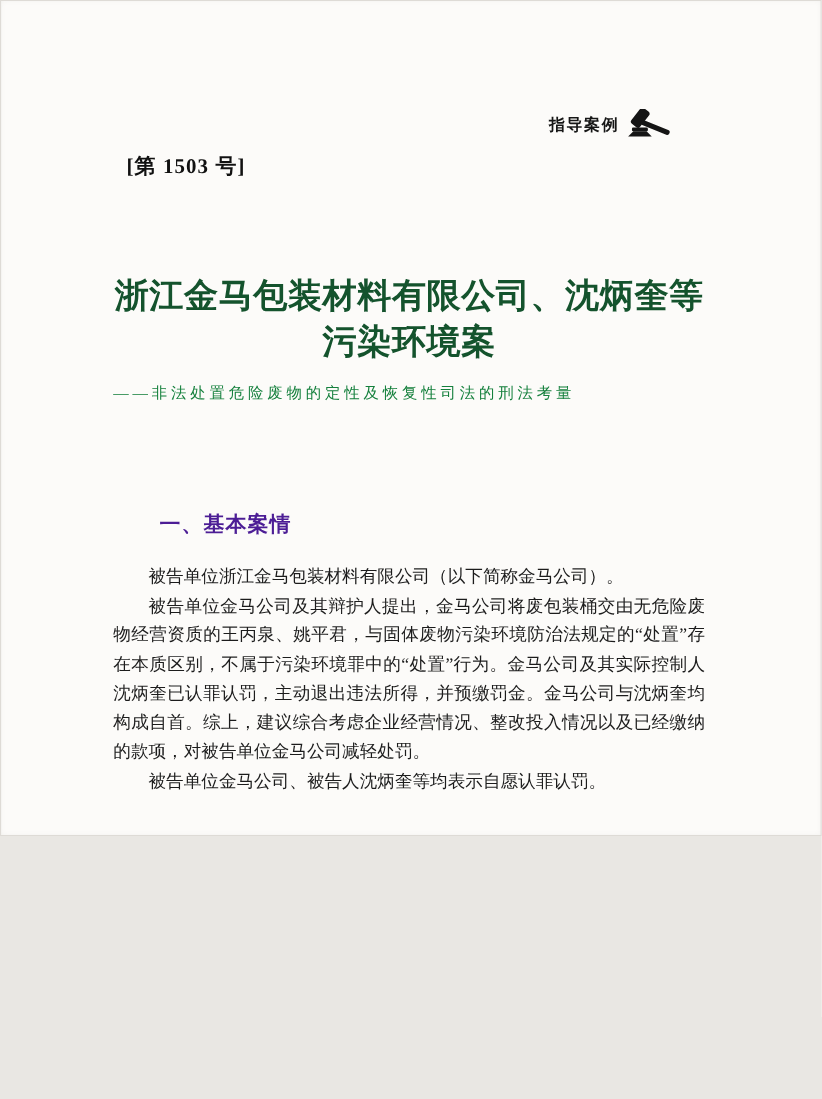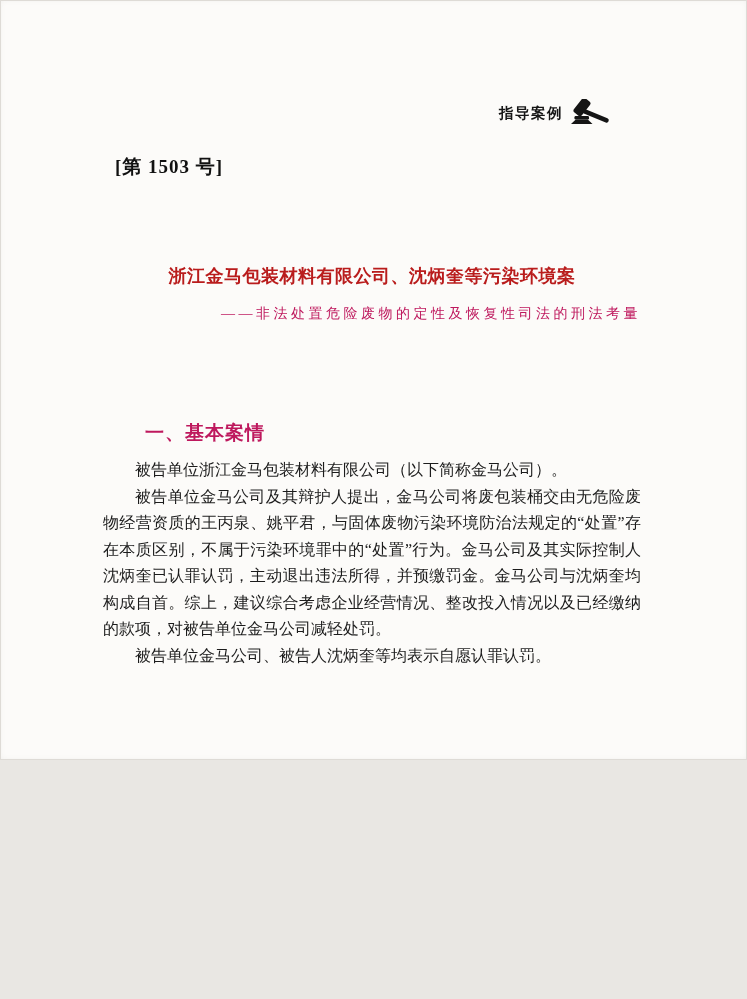--- a/index.html
+++ b/index.html
@@ -33,53 +33,53 @@
     font-weight: bold;
     font-size: 14.5px;
     letter-spacing: 1.5px;
     color: #161616;
   }
   .gavel {
     display: inline-flex;
     align-items: center;
   }
   .case-number {
-    margin-top: 56px;
+    margin-top: 40px;
     margin-left: 12px;
     font-weight: bold;
     font-size: 19px;
     letter-spacing: 1px;
     color: #111;
   }
   .case-title {
     margin: 84px 0 0 0;
     text-align: center;
     font-weight: bold;
-    font-size: 18px;
+    font-size: 31px;
     letter-spacing: 0.5px;
-    color: #b91c1c;
+    color: #14532d;
     font-family: Liberation Mono, monospace;
   }
   .case-subtitle {
     margin-top: 17px;
-    text-align: right;
+    text-align: left;
     font-size: 14px;
     letter-spacing: 3.5px;
-    color: #be185d;
+    color: #15803d;
   }
   .section-heading {
     margin: 97px 0 0 42px;
     font-family: "Liberation Sans", "DejaVu Sans", sans-serif;
     font-weight: bold;
     font-size: 19px;
     letter-spacing: 1px;
-    color: #be185d;
+    color: #4c1d95;
   }
   .body-text {
-    margin-top: 11px;
+    margin-top: 22px;
   }
   .body-text p {
     margin: 0;
     font-size: 16px;
     line-height: 26.5px;
     text-align: justify;
     text-justify: inter-ideograph;
     text-indent: 2em;
     color: #1c1c1c;
   }

